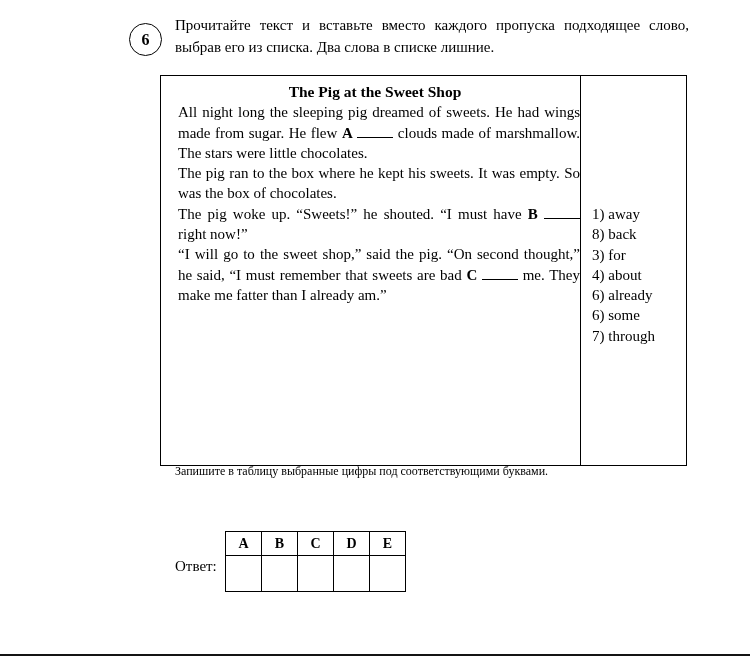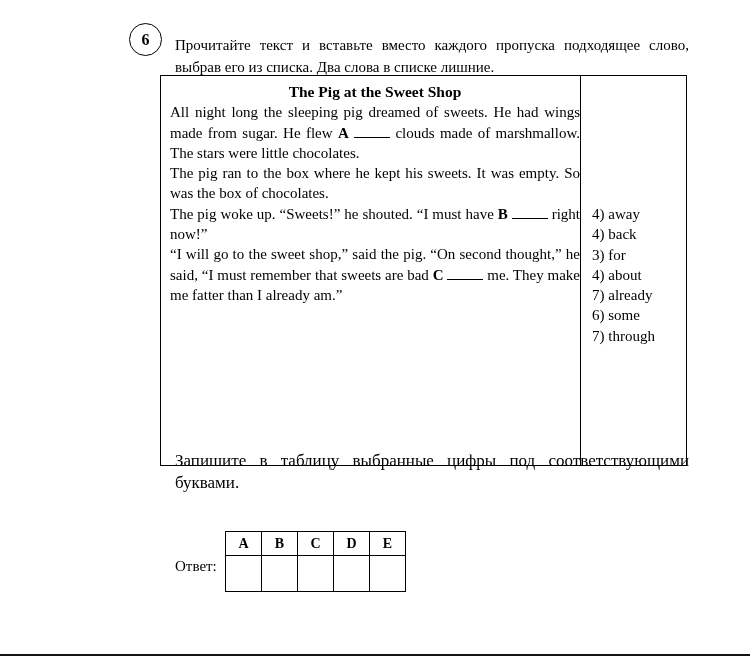--- a/index.html
+++ b/index.html
@@ -13,54 +13,54 @@
 
   .task-circle {
     position:absolute; left:129px; top:23px;
     width:33px; height:33px;
     border:1.7px solid #000; border-radius:50%;
     display:flex; align-items:center; justify-content:center;
     font-weight:bold; font-size:16px;
   }
 
   .instruction {
-    position:absolute; left:175px; top:34px; width:514px;
+    position:absolute; left:175px; top:14px; width:514px;
     font-size:15px; line-height:22px; text-align:justify;
   }
 
   .main-box {
     position:absolute; left:160px; top:75px;
     width:527px; height:391px;
     border:1.5px solid #000;
     display:flex;
   }
   .passage-col {
     width:420px; border-right:1.5px solid #000;
     padding:6px 0 0 9px;
     font-size:15px; line-height:20.3px;
     overflow:hidden;
   }
   .passage-title { text-align:center; font-weight:bold; font-size:15.5px; }
-  .par { text-align:justify; }
+  .par { text-align:justify;margin-left:8px; }
   .par b { font-weight:bold; }
   .blank {
     display:inline-block; width:36px; height:11px;
     border-bottom:1.4px solid #000;
     vertical-align:baseline;
   }
   .options-col {
     flex:1; padding:128px 0 0 11px;
     font-size:15px; line-height:20.3px;
     overflow:hidden;
   }
   .option { white-space:nowrap; }
 
   .answer-instruction {
-    position:absolute; left:175px; top:450px; width:514px;
-    font-size:17px; line-height:22px; text-align:justify;
+    position:absolute; left:175px; top:460px; width:514px;
+    font-size:12px; line-height:22px; text-align:justify;
   }
 
   .answer-label { position:absolute; left:175px; top:558px; font-size:15px;text-align:right; }
 
   .answer-table { position:absolute; left:225px; top:531px; border-collapse:collapse; }
   .answer-table th {
     width:36px; height:24px;
     border:1.5px solid #000;
     font-size:14px; font-weight:bold; text-align:center;
     font-family:"Liberation Serif","DejaVu Serif",serif;
@@ -84,25 +84,25 @@
     <div class="passage-col">
       <div class="passage-title">The Pig at the Sweet Shop</div>
       <div id="passage-body">
           <p class="par"><span>All night long the sleeping pig dreamed of sweets. He had wings made from sugar. He flew </span><b>A</b><span> </span><span class="blank"></span><span> clouds made of marshmallow. The stars were little chocolates.</span></p>
           <p class="par"><span>The pig ran to the box where he kept his sweets. It was empty. So was the box of chocolates.</span></p>
           <p class="par"><span>The pig woke up. “Sweets!” he shouted. “I must have </span><b>B</b><span> </span><span class="blank"></span><span> right now!”</span></p>
           <p class="par"><span>“I will go to the sweet shop,” said the pig. “On second thought,” he said, “I must remember that sweets are bad </span><b>C</b><span> </span><span class="blank"></span><span> me. They make me fatter than I already am.”</span></p>
         </div>
     </div>
     <div class="options-col" id="options-list">
-        <div class="option">4) away</div>
-        <div class="option">4) back</div>
+        <div class="option">1) away</div>
+        <div class="option">8) back</div>
         <div class="option">3) for</div>
         <div class="option">4) about</div>
-        <div class="option">7) already</div>
+        <div class="option">6) already</div>
         <div class="option">6) some</div>
         <div class="option">7) through</div>
       </div>
   </div>
 
   <div class="answer-instruction">Запишите в таблицу выбранные цифры под соответствующими буквами.</div>
 
   <span class="answer-label">Ответ:</span>
 
   <table class="answer-table">

